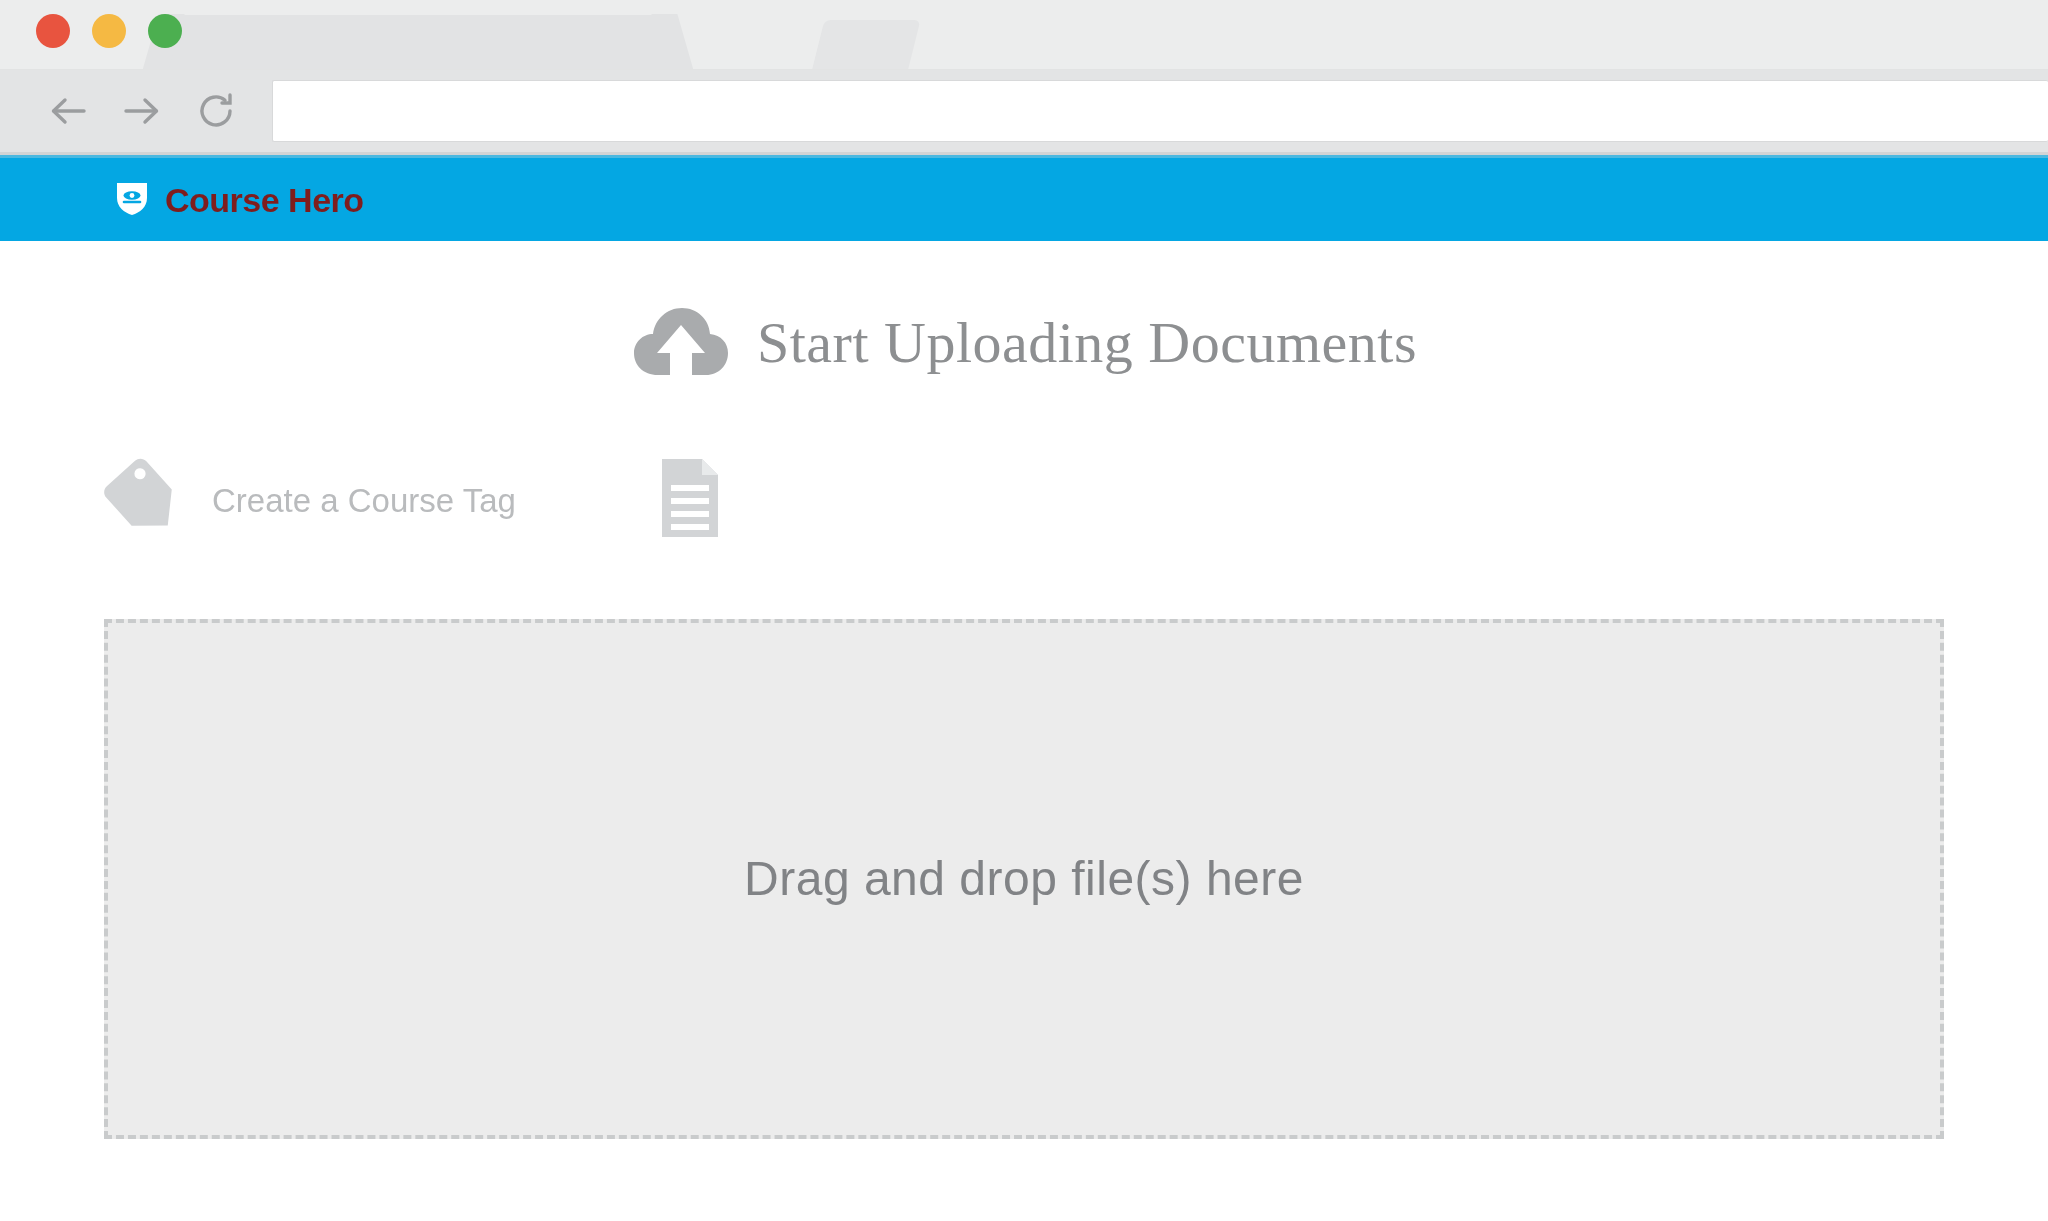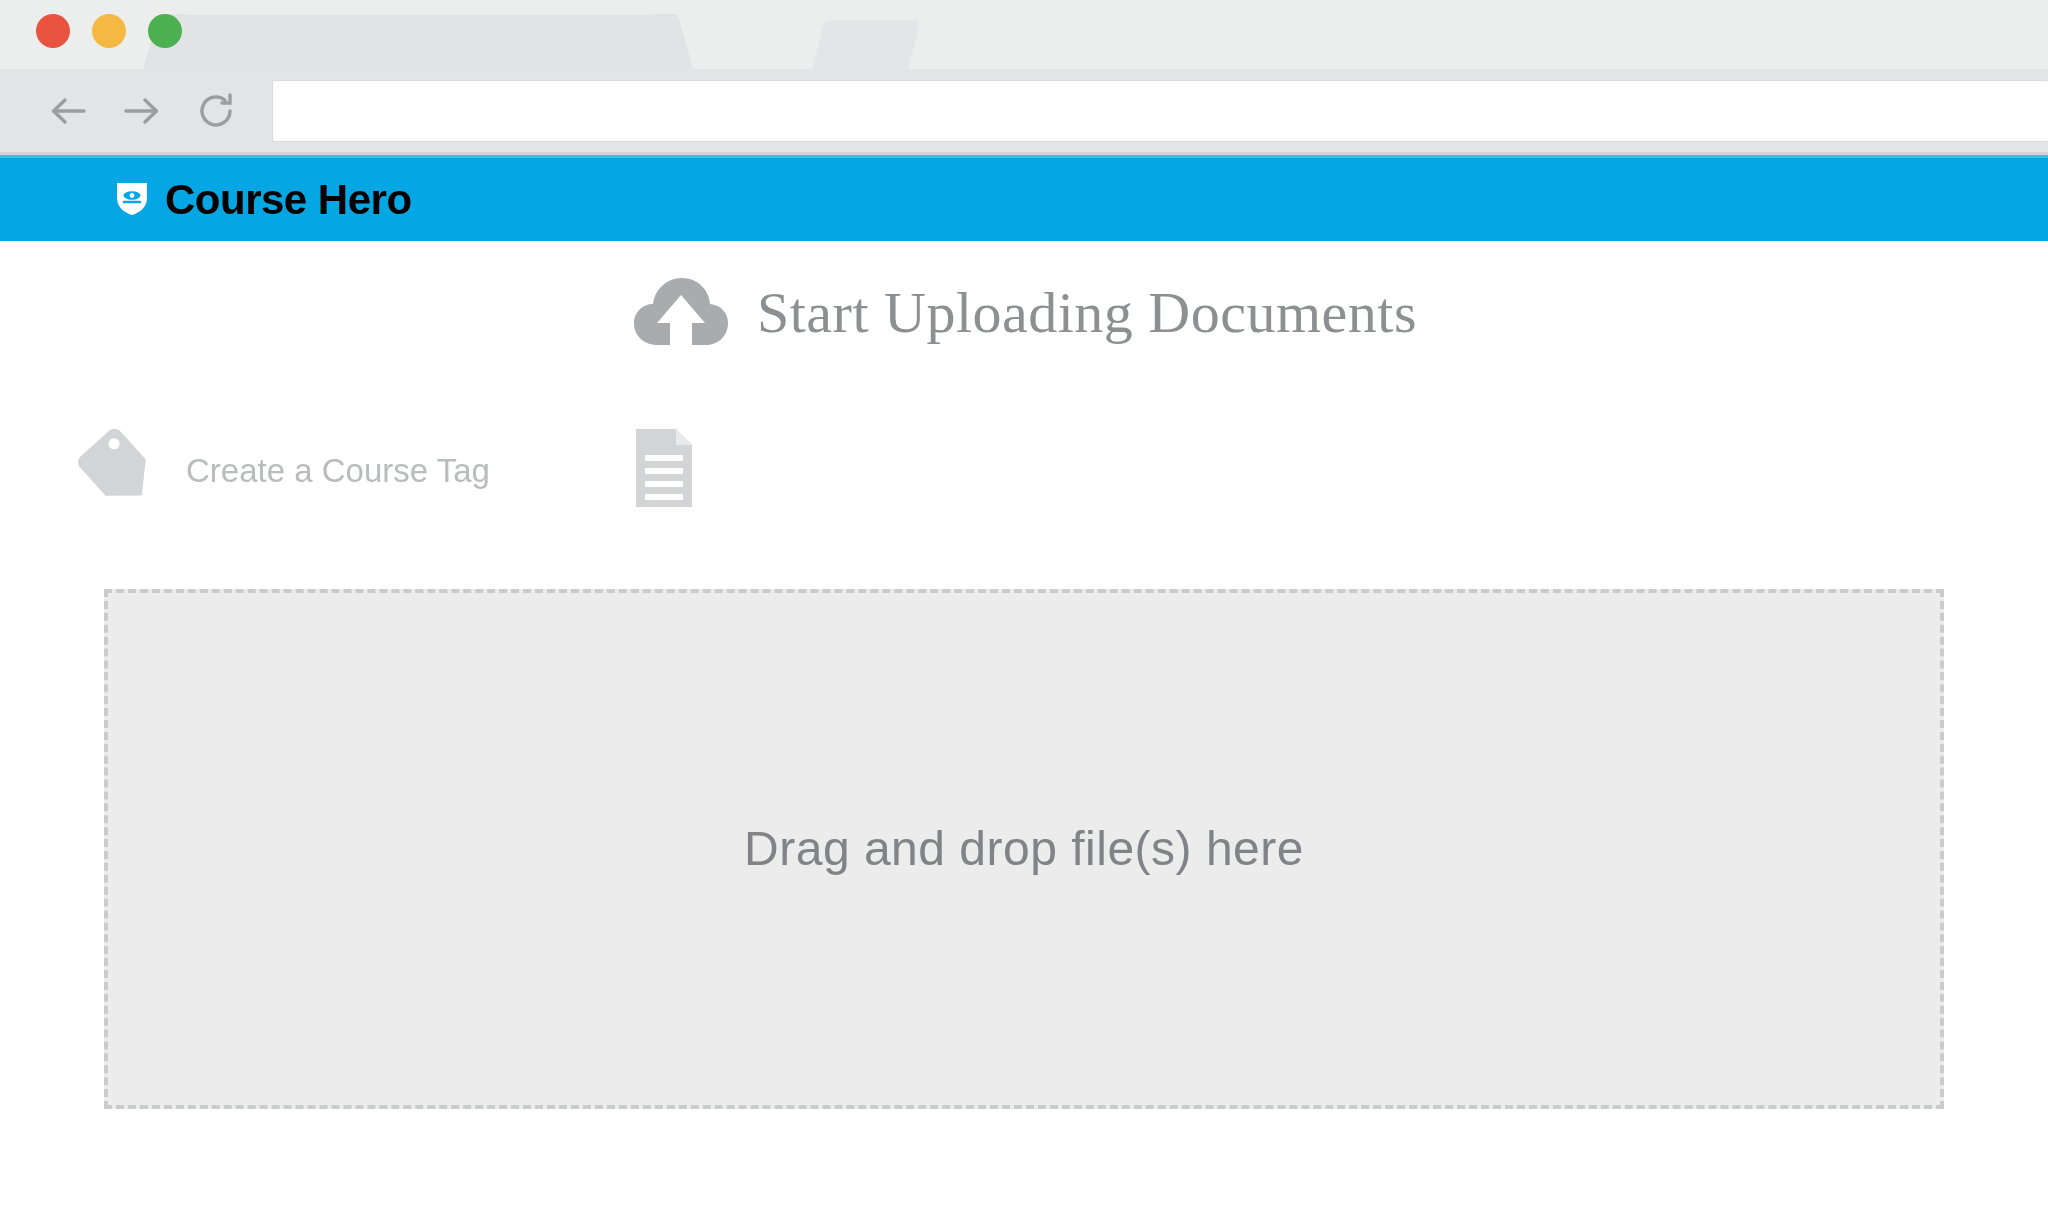--- a/index.html
+++ b/index.html
@@ -130,58 +130,58 @@
     align-items: center;
     padding-left: 112px;
   }
   .brand {
     display: flex;
     align-items: center;
     gap: 13px;
   }
   .brand-shield { display: block; }
   .brand-name {
-    color: #000000;
-    font-size: 42px;
+    color: #7f1d1d;
+    font-size: 34px;
     font-weight: bold;
     letter-spacing: -0.5px;
     line-height: 1;
     white-space: nowrap;
   }
 
   
   .page-body {
     background: #ffffff;
     height: 977px;
     position: relative;
   }
 
   .page-title-row {
     display: flex;
     align-items: center;
     justify-content: center;
     gap: 26px;
-    padding-top: 32px;
+    padding-top: 62px;
   }
   .cloud-icon { display: block; flex: none; }
   .page-title {
     font-family: "Liberation Serif", serif;
     font-size: 58px;
     color: #8d8f91;
     letter-spacing: 0.5px;
     white-space: nowrap;
     line-height: 1;
   }
 
   
   .feature-row {
     display: flex;
     align-items: center;
     margin-top: 72px;
-    padding: 0 96px 0 74px;
+    padding: 0 96px 0 100px;
   }
   .feature {
     display: flex;
     align-items: center;
     gap: 26px;
     flex: none;
   }
   .feature-icon { display: block; flex: none; }
   .feature-label {
     font-size: 33px;

